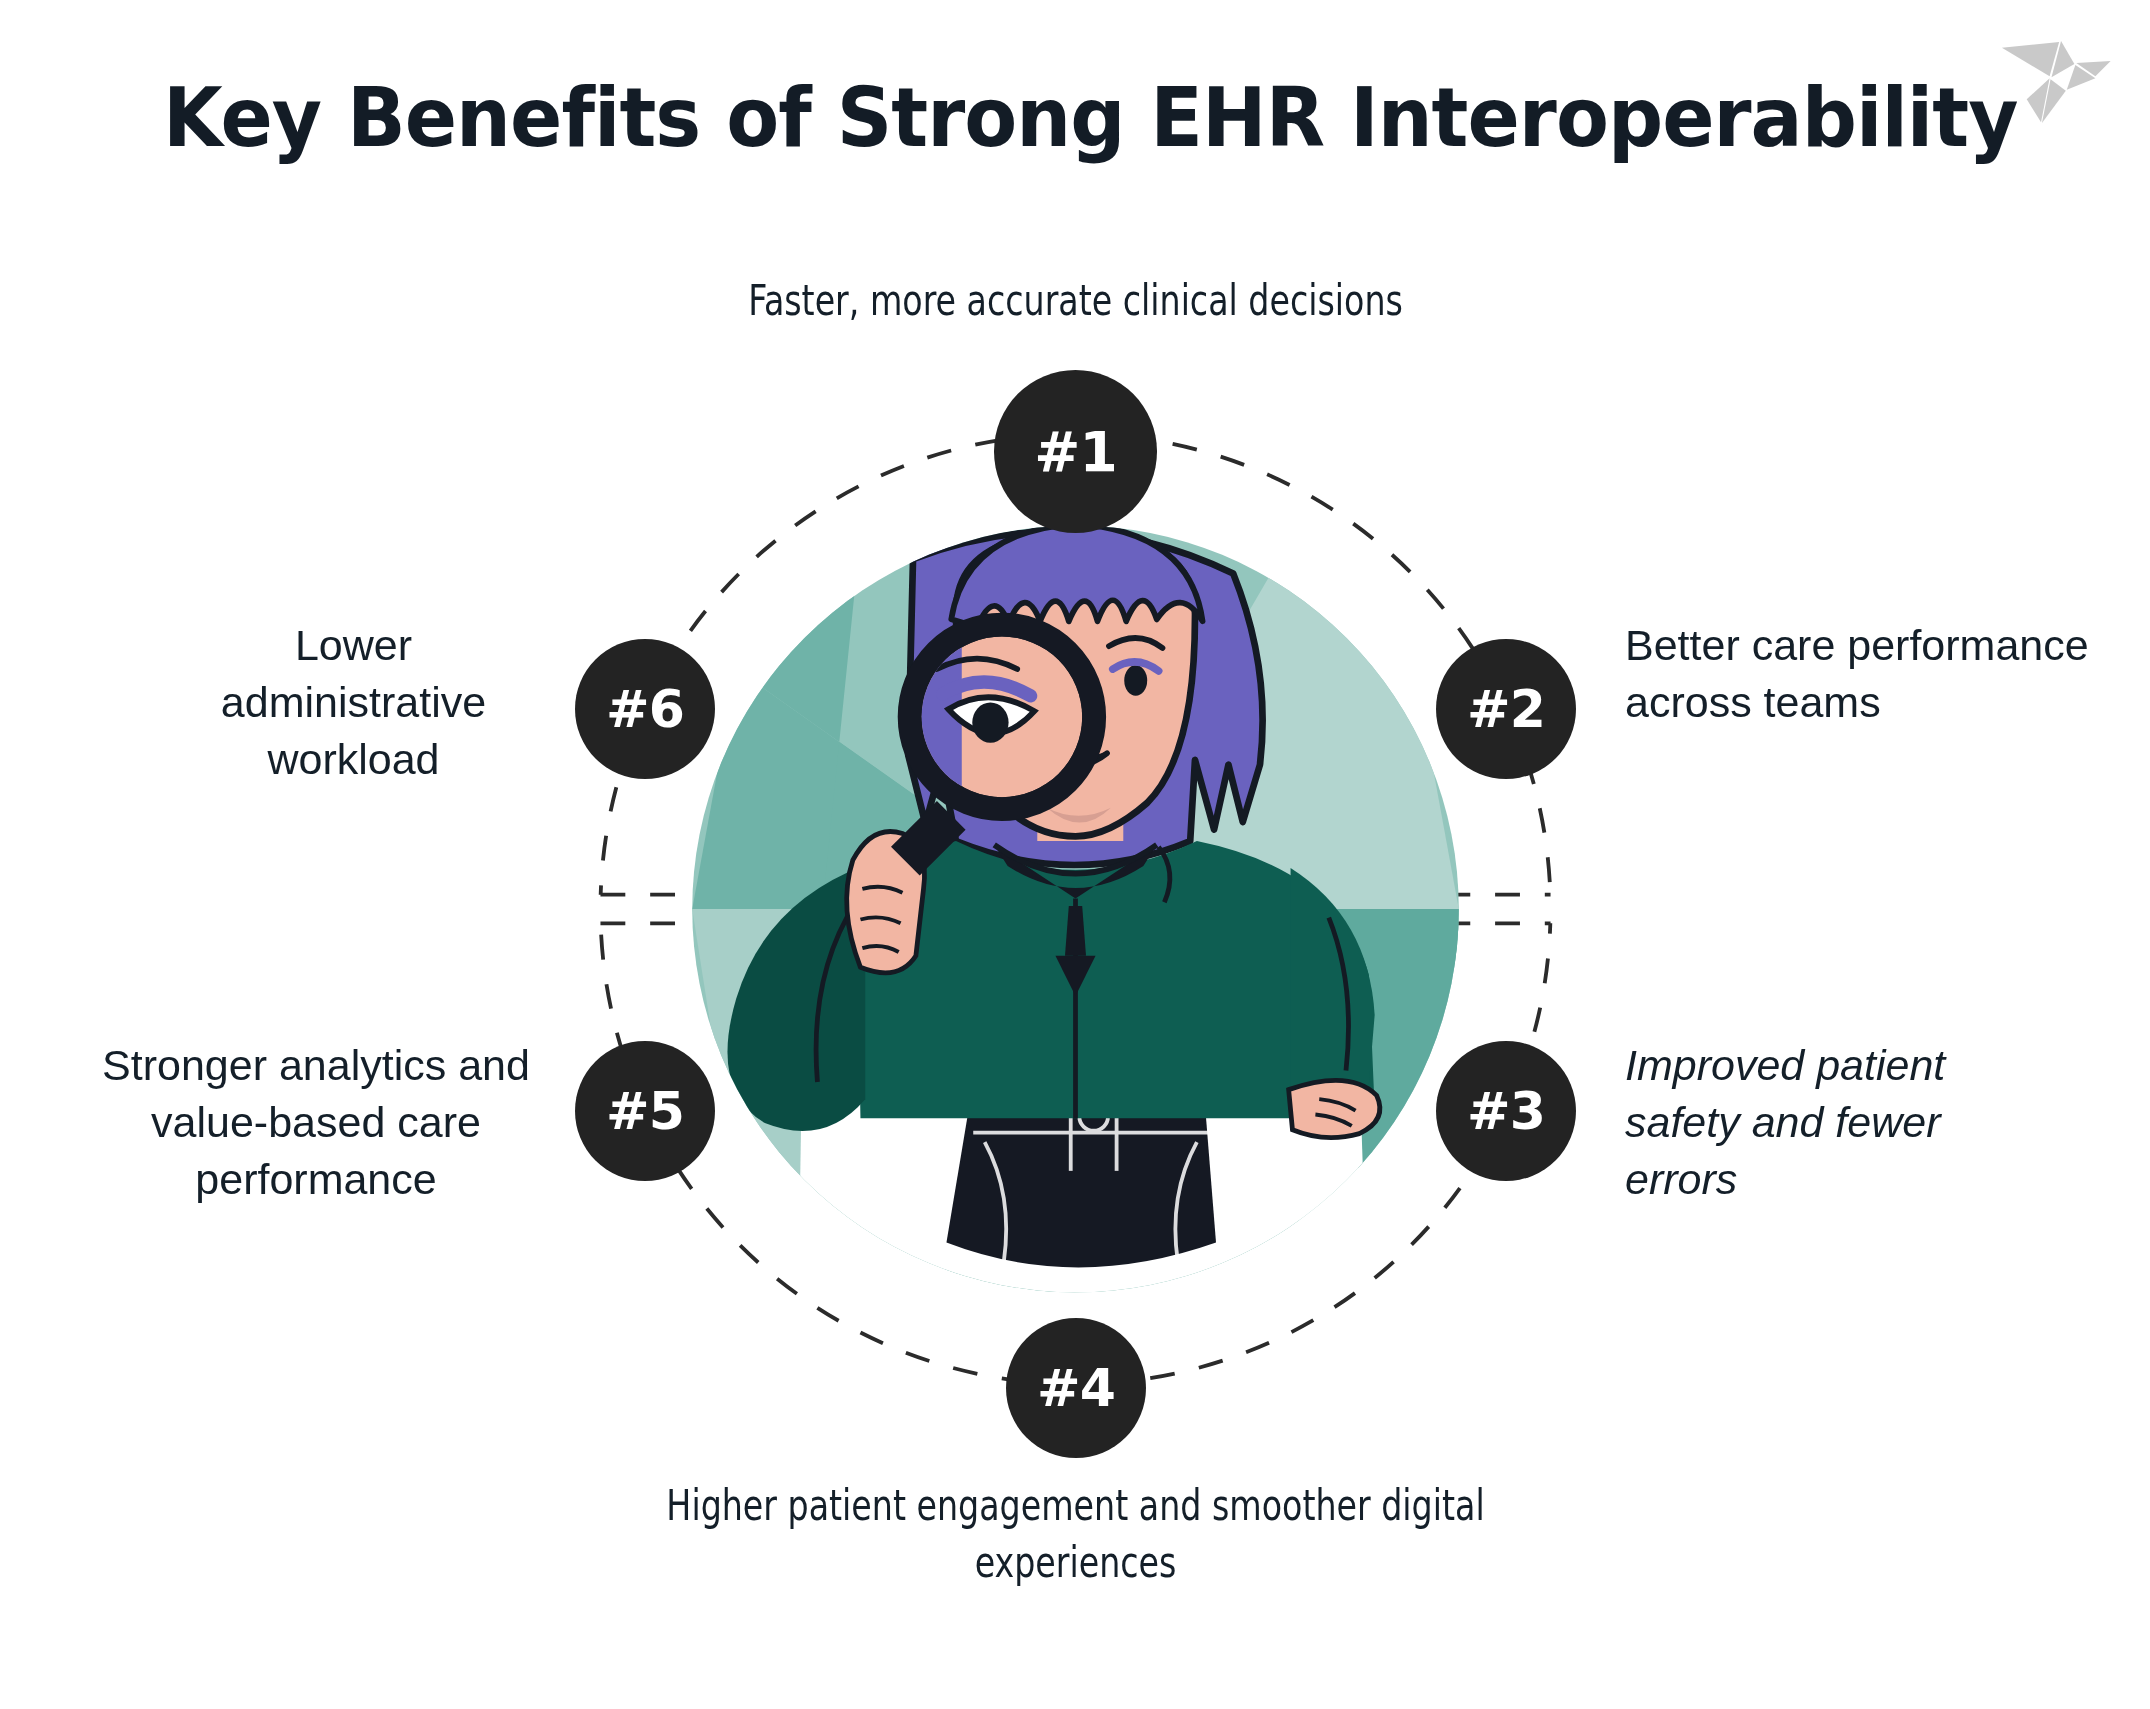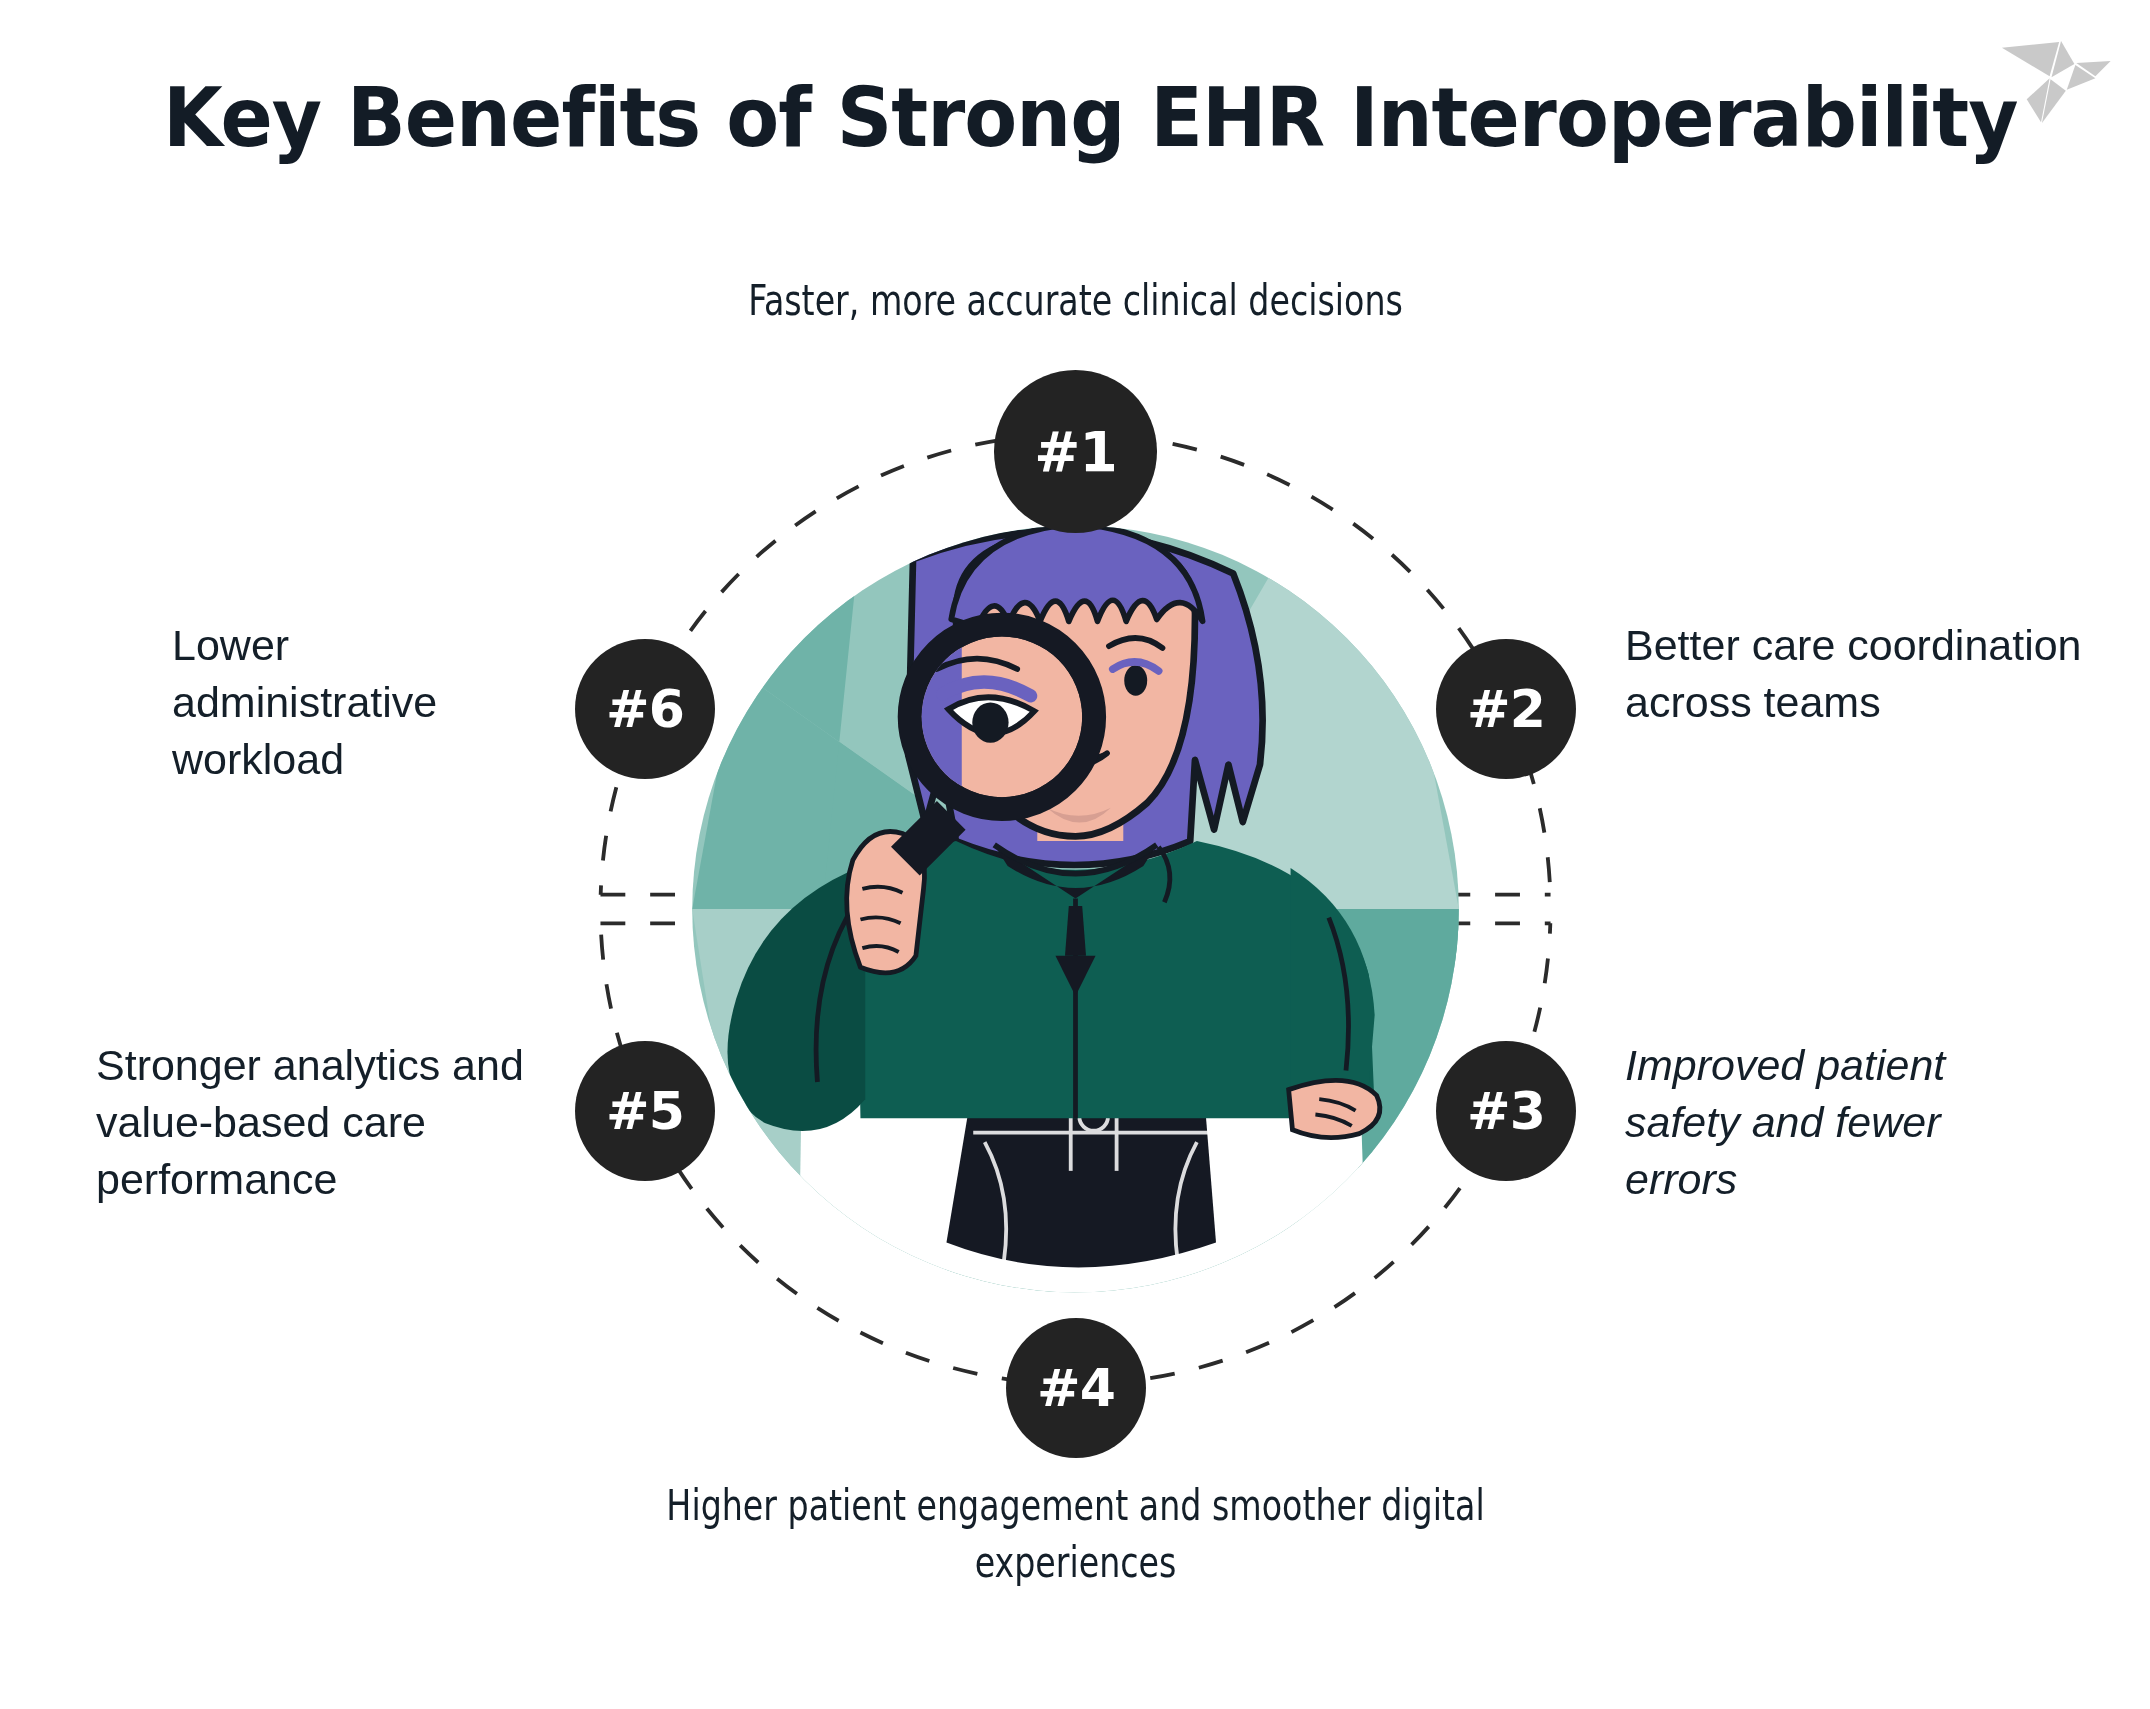--- a/index.html
+++ b/index.html
@@ -69,21 +69,21 @@
     font-family:"Liberation Sans", sans-serif;
     font-size:43px;
     line-height:1.33;
     z-index:5;
   }
   .label.cond{
     font-family:"DejaVu Sans Condensed","Liberation Sans", sans-serif;
     transform:scaleX(0.86);
   }
   .label.center{ text-align:center; }
-  .label.right { text-align:left; transform-origin:right center;}
+  .label.right { text-align:center; transform-origin:right center;}
   .label.left  { text-align:left; transform-origin:left center;}
   .label.ctr-o { transform-origin:center center;}
 </style>
 </head>
 <body>
 
 <div id="stage">
 
   <div class="title">Key Benefits of Strong EHR Interoperability</div>
 
@@ -271,21 +271,21 @@
   </div>
   <div class="badge sm" style="left:575px; top:1041px;">
     <span>#5</span>
   </div>
   <div class="badge sm" style="left:575px; top:639px;">
     <span>#6</span>
   </div>
 
   <div class="label cond center ctr-o" style="left:521px; top:272px; width:1109px;">Faster, more accurate clinical decisions</div>
 
-  <div class="label left" style="left:1625px; top:617px; width:468px;">Better care coordination across teams</div>
+  <div class="label left" style="left:1625px; top:617px; width:468px;">Better care performance across teams</div>
 
   <div class="label left" style="left:1625px; top:1037px; width:430px;font-style:italic;">Improved patient safety and fewer errors</div>
 
   <div class="label cond center ctr-o" style="left:540px; top:1477px; width:1071px;">Higher patient engagement and smoother digital experiences</div>
 
   <div class="label right" style="left:96px; top:1037px; width:440px;">Stronger analytics and value-based care performance</div>
 
   <div class="label right" style="left:172px; top:617px; width:363px;">Lower administrative workload</div>
 
 </div>

